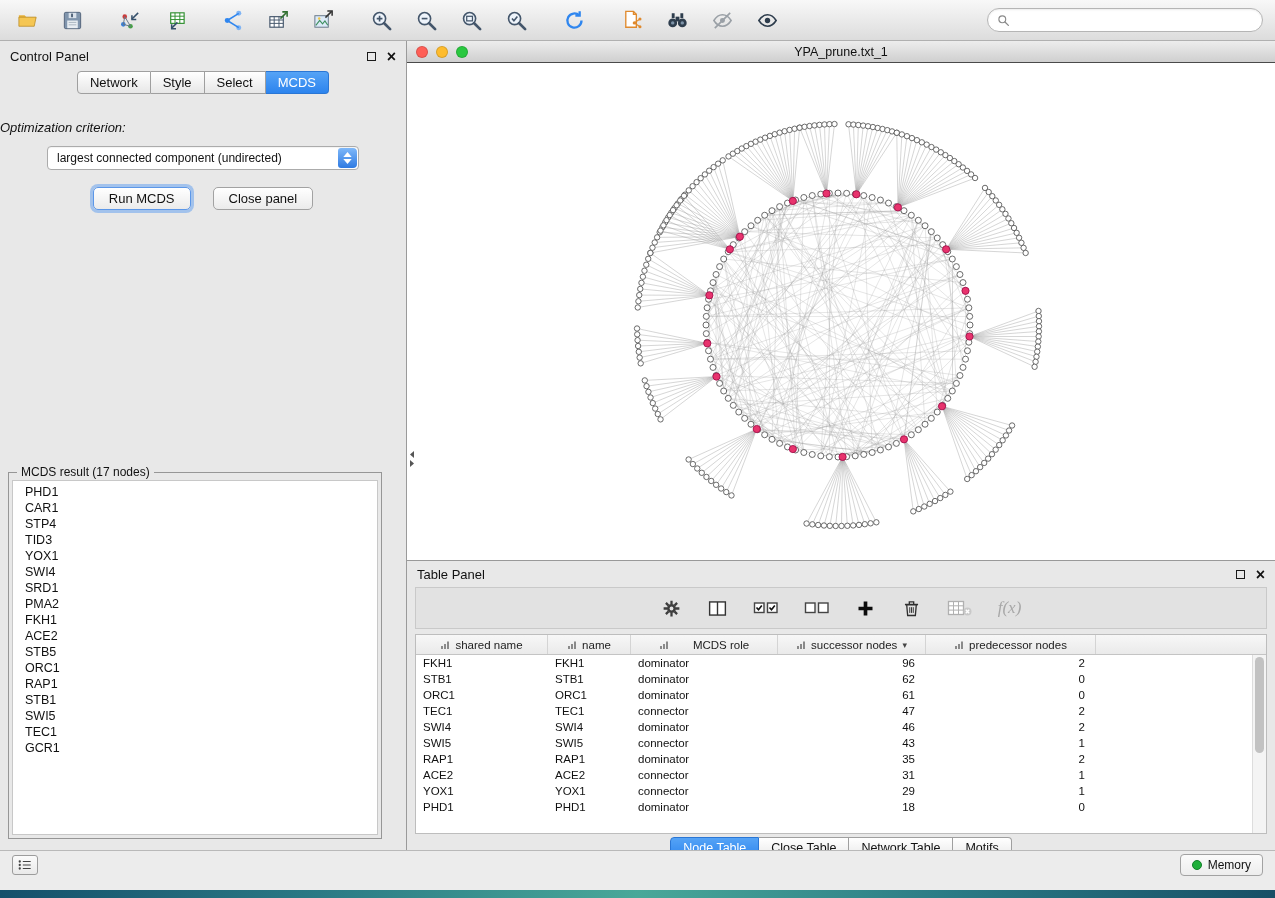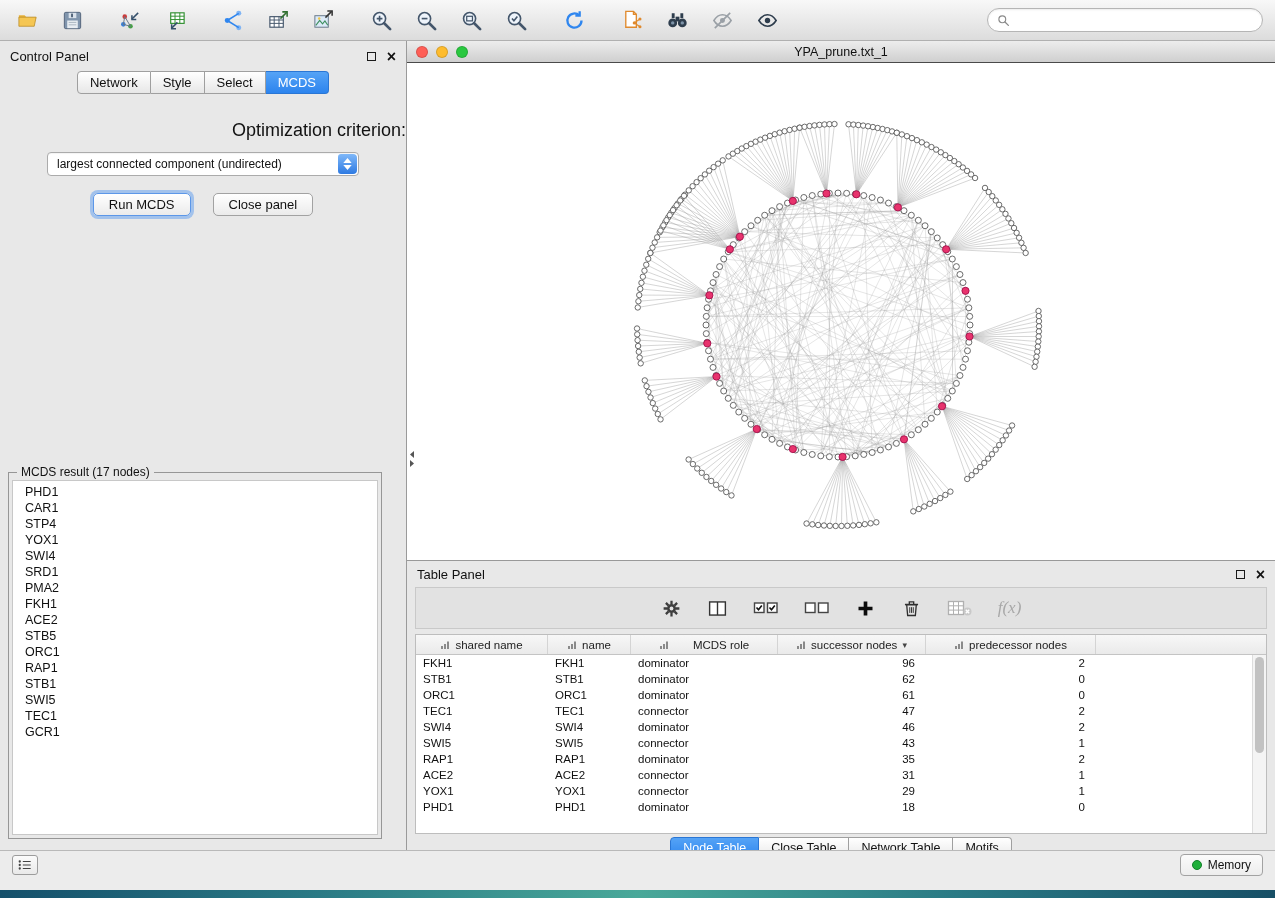--- a/index.html
+++ b/index.html
@@ -29,21 +29,21 @@
   .wb-float { width: 9px; height: 9px; border: 1.5px solid #1a1a1a; background: transparent; }
   .wb-close { font-size: 16px; font-weight: bold; line-height: 11px; color: #111; }
 
   .seg { display: flex; justify-content: center; }
   .seg-tab { padding: 3px 12px; font-size: 13px; color: #111; line-height: 15px;
              background: linear-gradient(#ffffff, #e7e7e7); border: 1px solid #9f9f9f; border-left: none; }
   .seg-tab:first-child { border-left: 1px solid #9f9f9f; border-radius: 4px 0 0 4px; }
   .seg-tab:last-child { border-radius: 0 4px 4px 0; }
   .seg-tab.selected { background: linear-gradient(#55a3f6, #2c84ee); color: #fff; border-color: #2a76d4; }
 
-  .opt-label { text-align: right; margin-top: 26px; font-size: 18px; }
+  .opt-label { text-align: left; margin-top: 26px; font-size: 13px; font-style: italic; }
   .select-box { width: 312px; height: 24px; margin: 11px auto 0; background: #fff; border: 1px solid #ababab;
                 border-radius: 4px; position: relative; display: flex; align-items: center;
                 padding: 0 42px 0 9px; font-size: 12px; box-shadow: inset 0 1px 1px rgba(0,0,0,0.05); }
   .select-stepper { position: absolute; right: 1px; top: 1px; width: 19px; height: 20px; border-radius: 3px 4px 4px 3px;
                     background: linear-gradient(#7fb8f9, #2e7ae2); display: flex; flex-direction: column;
                     align-items: center; justify-content: center; gap: 2px; }
   .select-stepper svg { width: 9px; height: 5px; display: block; }
 
   .btn-row { display: flex; justify-content: center; gap: 22px; margin-top: 17px; }
   .btn { height: 23px; padding: 0 15px; font-size: 13px; display: flex; align-items: center;
@@ -289,20 +289,21 @@
     <div class="btn-row">
       <div class="btn focused">Run MCDS</div>
       <div class="btn">Close panel</div>
     </div>
     <fieldset class="mcds">
       <legend>MCDS result (17 nodes)</legend>
       <div class="mcds-list" id="mcds-list">
           <div class="mcds-item">PHD1</div>
           <div class="mcds-item">CAR1</div>
           <div class="mcds-item">STP4</div>
+          <div class="mcds-item">TID3</div>
           <div class="mcds-item">YOX1</div>
           <div class="mcds-item">SWI4</div>
           <div class="mcds-item">SRD1</div>
           <div class="mcds-item">PMA2</div>
           <div class="mcds-item">FKH1</div>
           <div class="mcds-item">ACE2</div>
           <div class="mcds-item">STB5</div>
           <div class="mcds-item">ORC1</div>
           <div class="mcds-item">RAP1</div>
           <div class="mcds-item">STB1</div>

